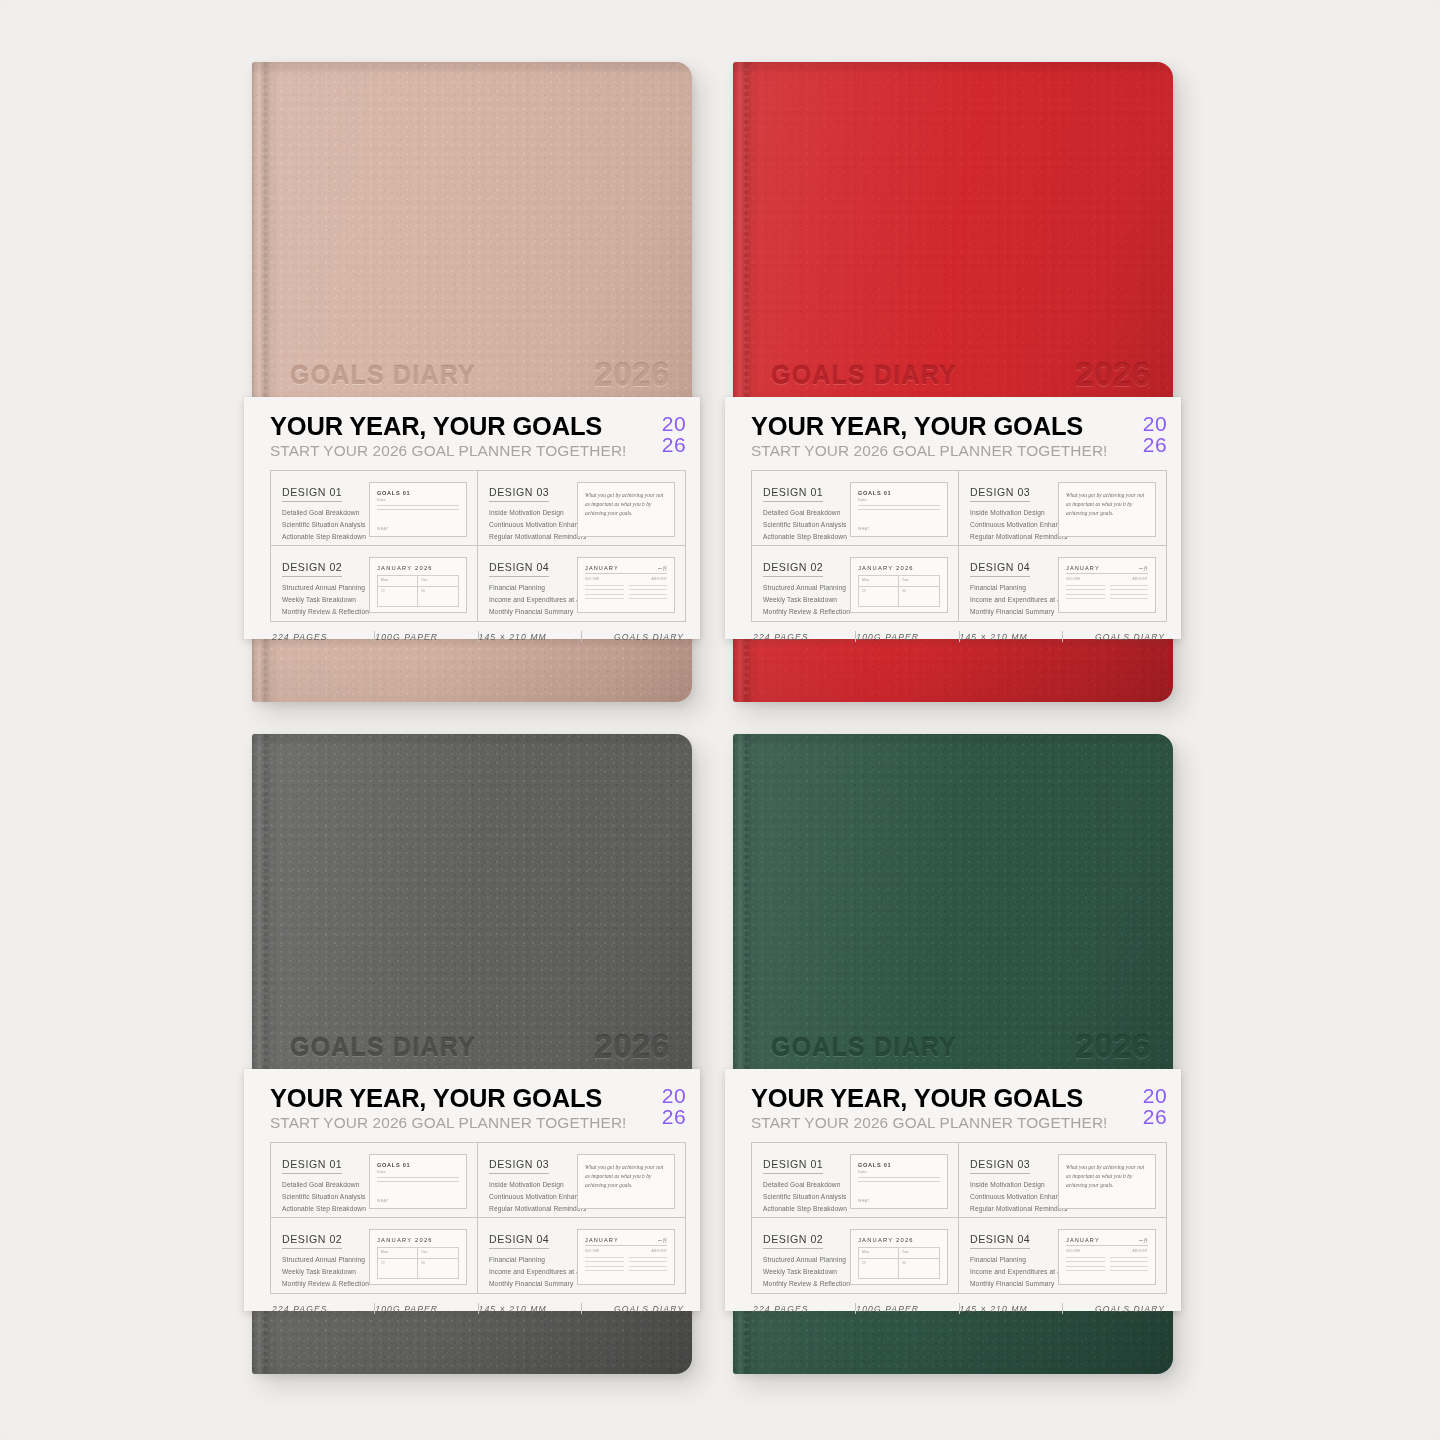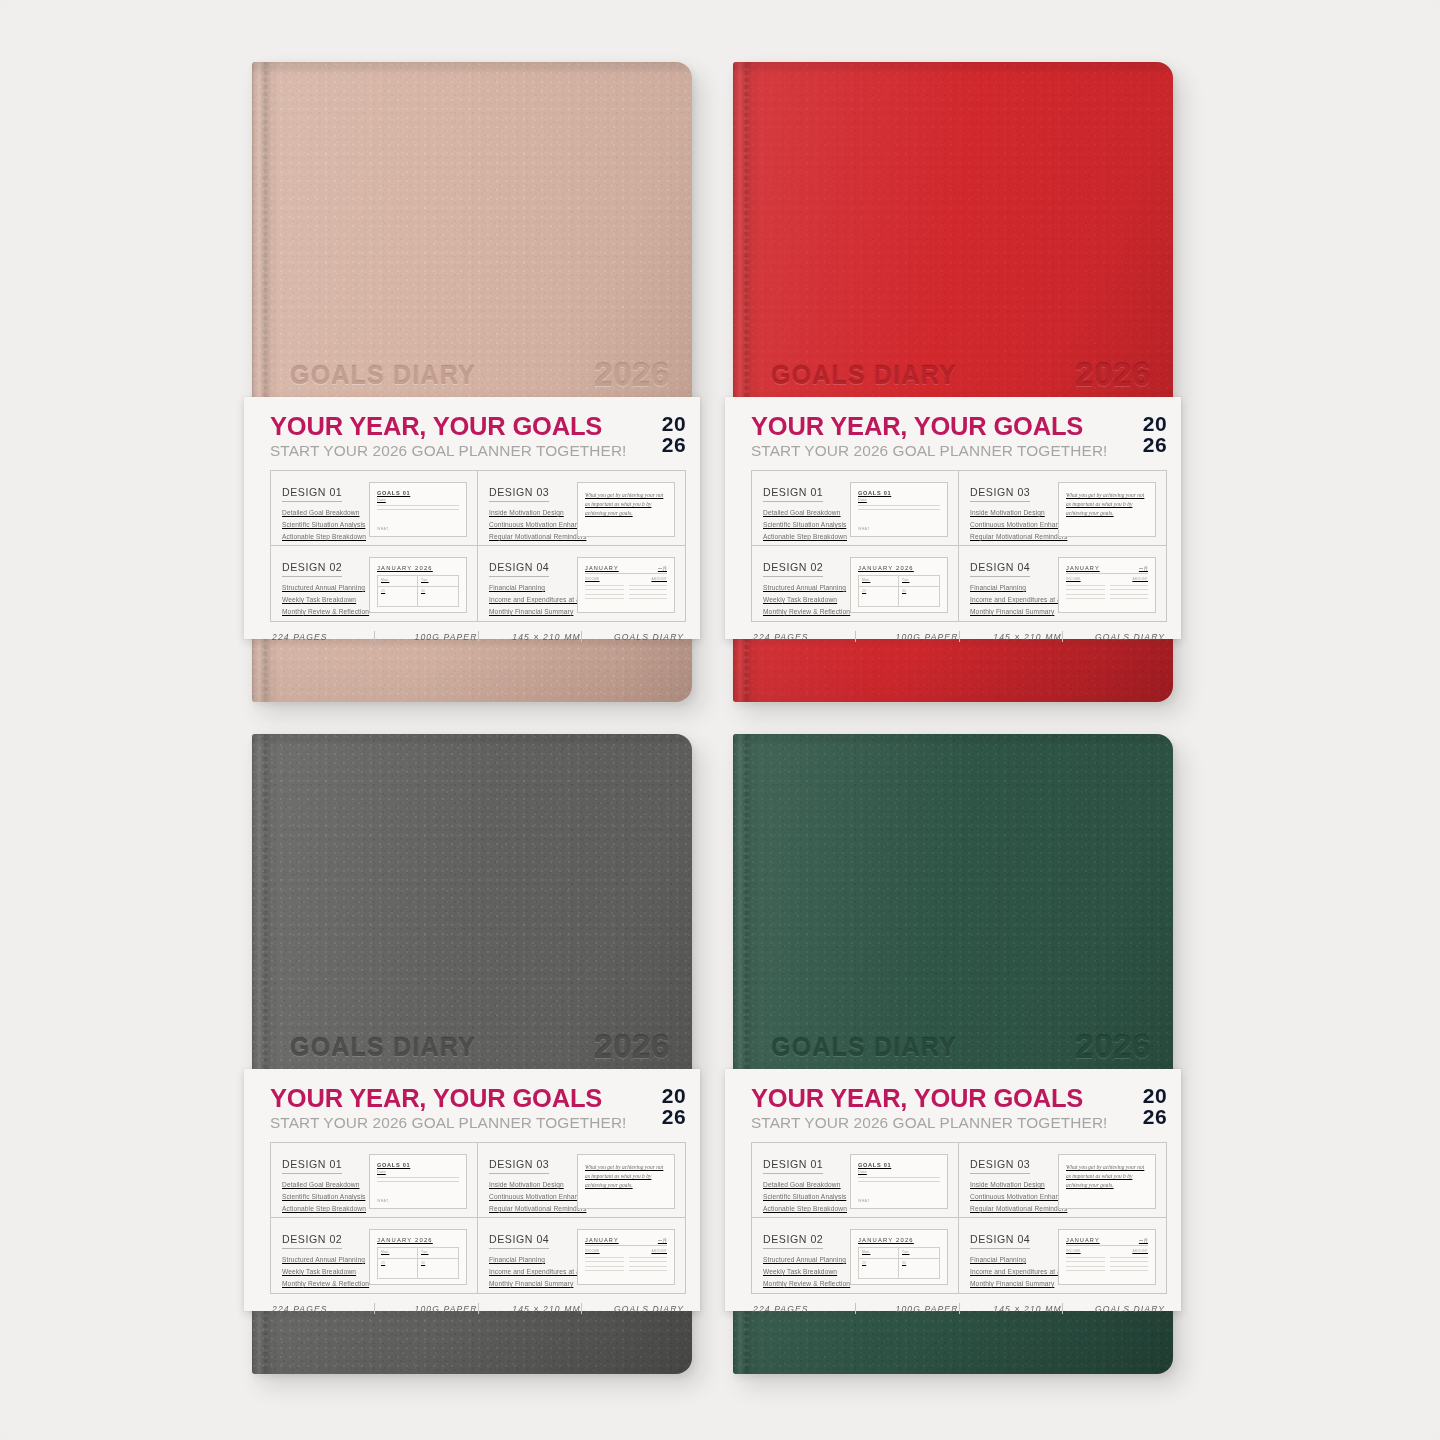--- a/index.html
+++ b/index.html
@@ -150,37 +150,37 @@
   .band-head {
     display: flex;
     align-items: flex-start;
     justify-content: space-between;
   }
   .head-left { padding-top: 1px; }
   .band-h1 {
     font-size: 25.5px;
     font-weight: 700;
     letter-spacing: -0.2px;
-    color: #be185d;
+    color: #000000;
     line-height: 1.04;
     white-space: nowrap;
   }
   .band-h2 {
     font-size: 15.4px;
     font-weight: 400;
     letter-spacing: 0.1px;
     color: #a6a5a1;
     line-height: 1.22;
     margin-top: 2px;
     white-space: nowrap;
   }
   .band-year {
     font-size: 21px;
-    font-weight: 700;
-    color: #0f172a;
+    font-weight: 400;
+    color: #8b5cf6;
     line-height: 1.02;
     text-align: right;
     letter-spacing: 0.4px;
     padding-top: 1px;
   }
 
   
   .matrix {
     margin-top: 10px;
     border: 1px solid #c9c7c2;
@@ -188,21 +188,20 @@
     grid-template-columns: 1fr 1fr;
     grid-template-rows: 1fr 1fr;
     height: 152px;
     box-sizing: border-box;
   }
   .cell {
     display: flex;
     padding: 11px 10px 8px 11px;
     box-sizing: border-box;
     overflow: hidden;
-    text-decoration: underline;
   }
   .cell.b-r { border-right: 1px solid #c9c7c2; }
   .cell.b-b { border-bottom: 1px solid #c9c7c2; }
   .cell-text {
     flex: 1 1 auto;
     min-width: 0;
   }
   .cell-title {
     font-size: 10.6px;
     font-weight: 400;
@@ -347,21 +346,21 @@
   
   .specs {
     display: flex;
     align-items: center;
     margin-top: 9px;
     padding: 0 2px;
     font-style: italic;
   }
   .spec {
     flex: 1;
-    text-align: right;
+    text-align: left;
     font-size: 8.6px;
     letter-spacing: 1.1px;
     color: #62615e;
     white-space: nowrap;
   }
   .spec.first { text-align: left; }
   .spec.last { text-align: right; }
   .sep {
     width: 1px;
     height: 11px;

